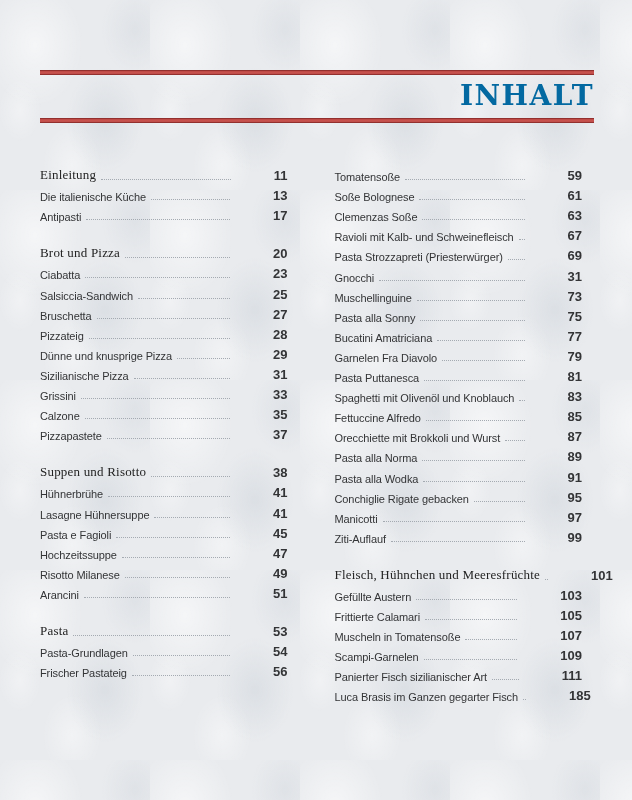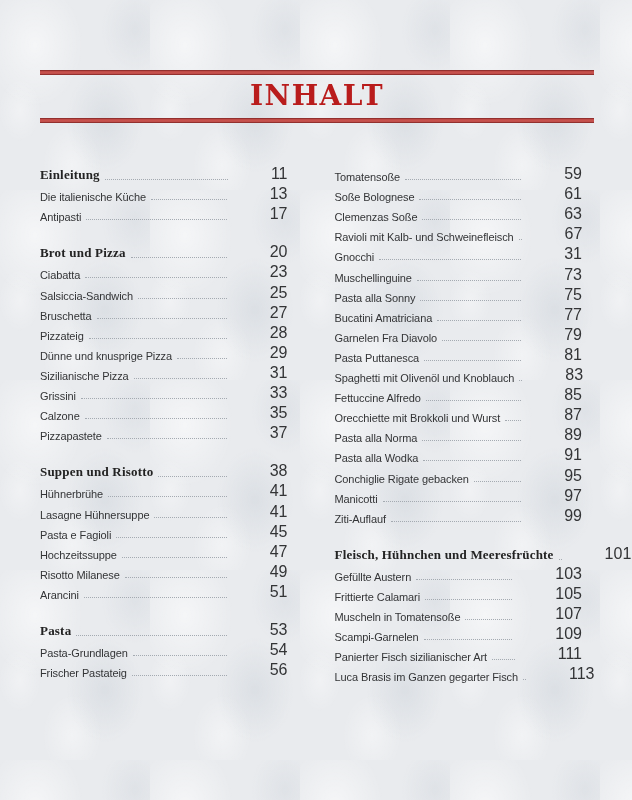--- a/index.html
+++ b/index.html
@@ -34,27 +34,27 @@
     top: 0;
   }
   .rule {
     height: 5px;
     background: linear-gradient(to bottom, #93302e 0%, #93302e 18%, #c64f4a 32%, #c8534f 68%, #93302e 84%, #93302e 100%);
   }
   .rule-top { margin-top: 70px; }
   .rule-bottom { margin-top: 0; }
   h1.title {
     margin: 4px 0 5px 0;
-    text-align: center;
+    text-align: right;
     font-family: "DejaVu Serif", serif;
     font-weight: bold;
     font-size: 28px;
     line-height: 34px;
     letter-spacing: 1.5px;
-    color: #b91c1c;
+    color: #0369a1;
   }
   .columns {
     display: flex;
     gap: 37px;
     margin-top: 40px;
   }
   .col { flex: 1; min-width: 0; }
   .col-left  { padding-right: 10px; }
   .col-right { padding-right: 12px; }
   .section { margin-top: 18px; }
@@ -70,27 +70,27 @@
   }
   .entry .label {
     font-size: 11px;
     font-weight: normal;
     letter-spacing: -0.1px;
     color: #333436;
   }
   .heading .label {
     font-family: "Liberation Serif", serif;
     font-size: 13px;
-    font-weight: bold;
+    font-weight: normal;
     letter-spacing: 0.2px;
     color: #232323;
   }
   .row .num {
-    font-size: 16px;
-    font-weight: normal;
+    font-size: 13px;
+    font-weight: bold;
     letter-spacing: 0;
     color: #333436;
     flex: 0 0 auto;
     margin-left: 40px;
   }
   .row .leader {
     flex: 1 1 auto;
     min-width: 3px;
     border-bottom: 1px dotted #a4aab1;
     margin: 0 3px 3px 5px;
@@ -249,20 +249,25 @@
             <span class="label">Clemenzas Soße</span>
             <span class="leader"></span>
             <span class="num">63</span>
           </div>
           <div class="row entry">
             <span class="label">Ravioli mit Kalb- und Schweinefleisch</span>
             <span class="leader"></span>
             <span class="num">67</span>
           </div>
           <div class="row entry">
+            <span class="label">Pasta Strozzapreti (Priesterwürger)</span>
+            <span class="leader"></span>
+            <span class="num">69</span>
+          </div>
+          <div class="row entry">
             <span class="label">Gnocchi</span>
             <span class="leader"></span>
             <span class="num">31</span>
           </div>
           <div class="row entry">
             <span class="label">Muschellinguine</span>
             <span class="leader"></span>
             <span class="num">73</span>
           </div>
           <div class="row entry">
@@ -353,18 +358,18 @@
             <span class="num">109</span>
           </div>
           <div class="row entry">
             <span class="label">Panierter Fisch sizilianischer Art</span>
             <span class="leader"></span>
             <span class="num">111</span>
           </div>
           <div class="row entry">
             <span class="label">Luca Brasis im Ganzen gegarter Fisch</span>
             <span class="leader"></span>
-            <span class="num">113</span>
+            <span class="num">185</span>
           </div>
         </div>
       </div>
   </div>
 </div>
 
 </body></html>

